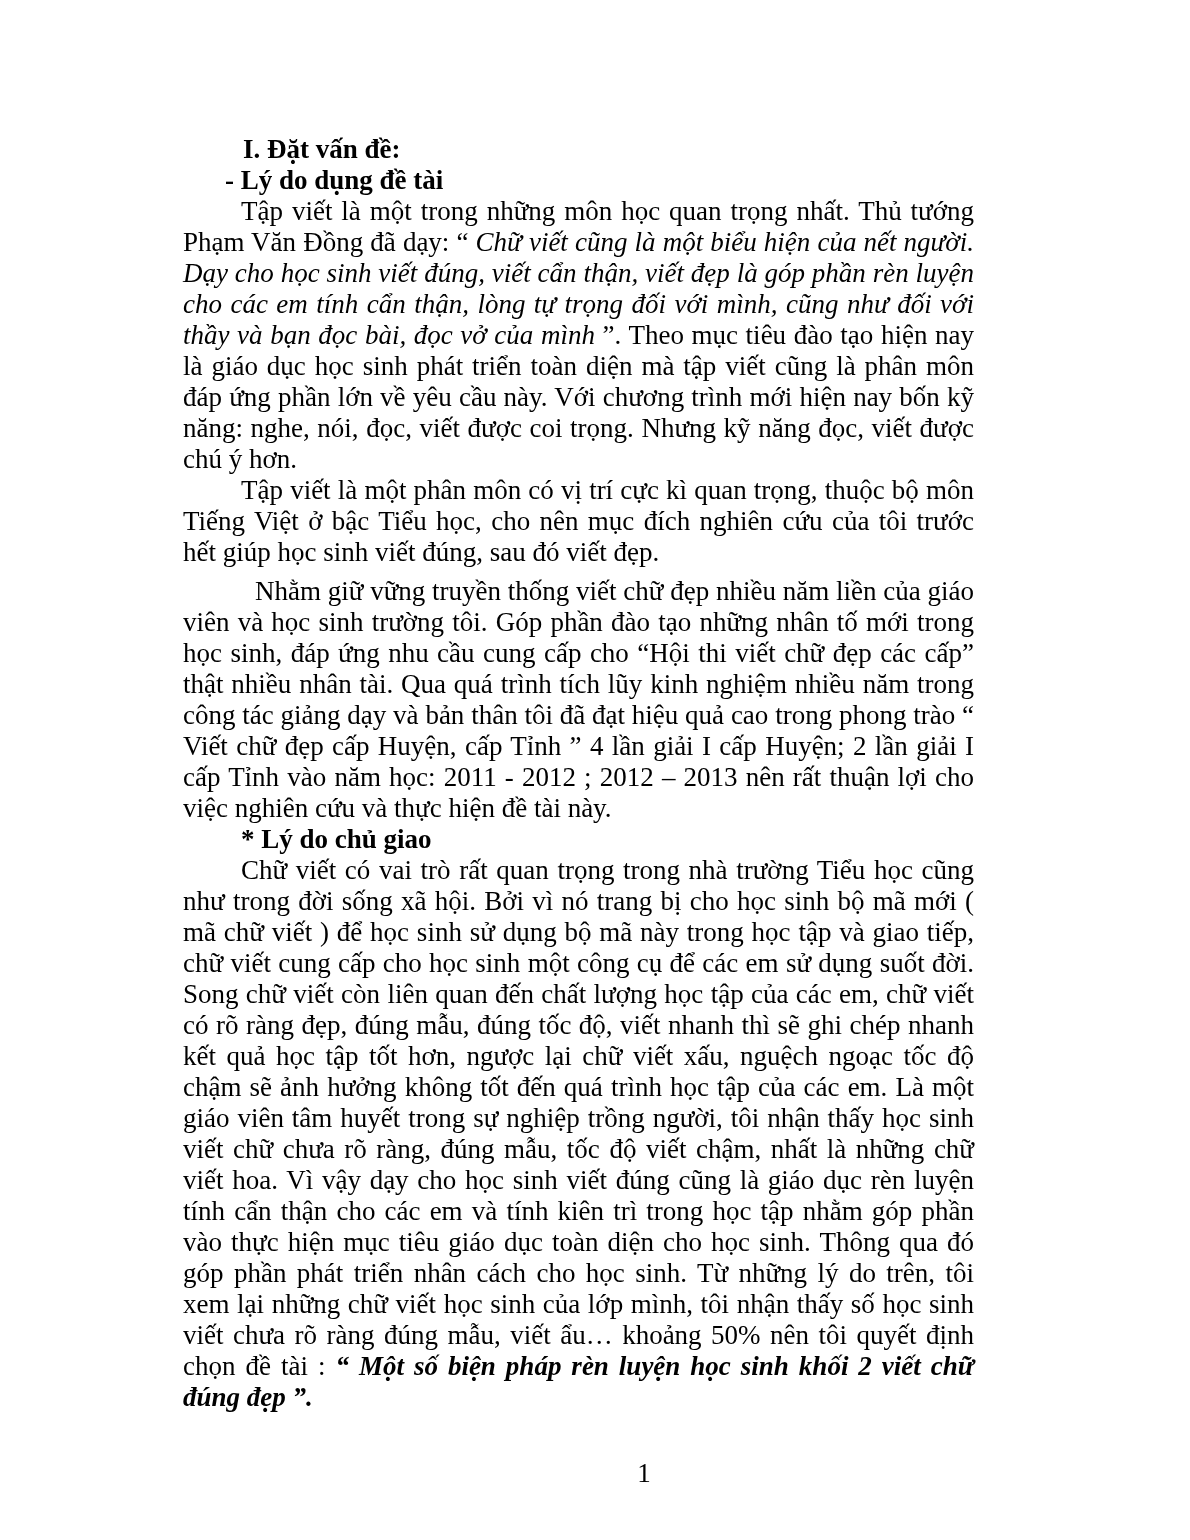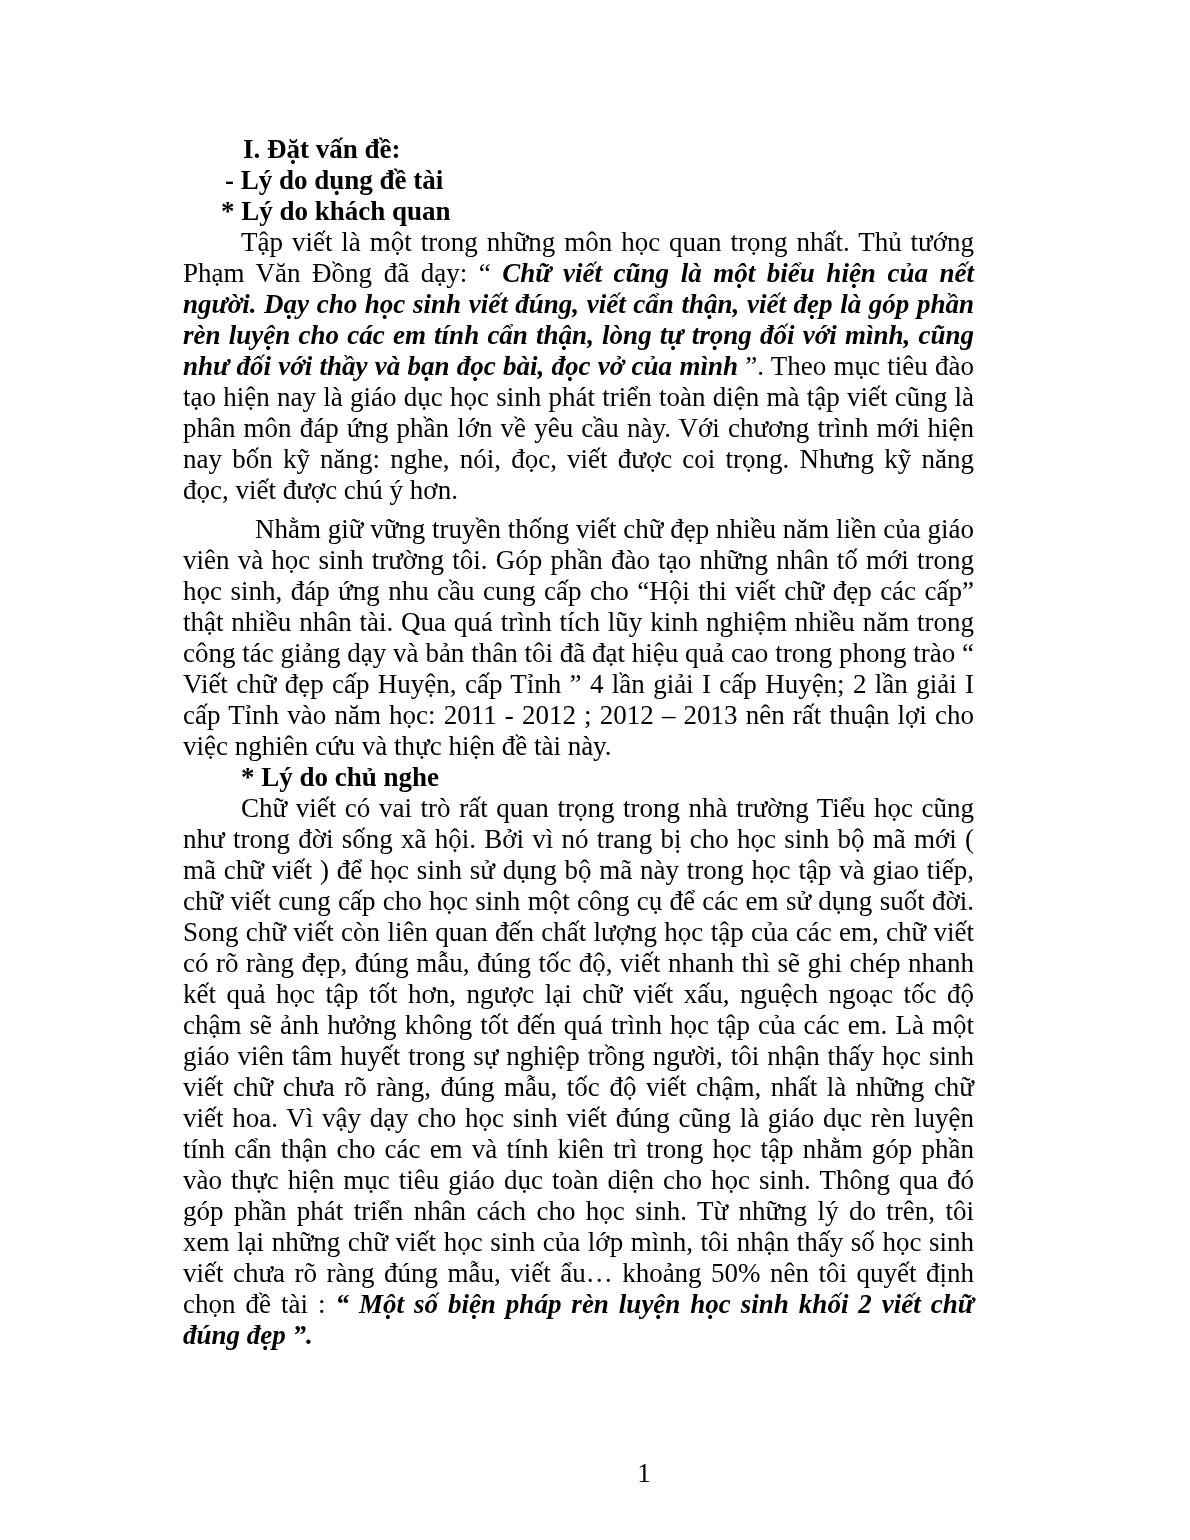--- a/index.html
+++ b/index.html
@@ -35,47 +35,47 @@
   .h-star-1 { text-indent: 38px; }
   .h-star-2 { text-indent: 58px; }
   .para {
     font-size: 27px;
     line-height: 31px;
     margin: 0;
     text-align: justify;
     text-indent: 58px;
   }
   .para.indent-lg { text-indent: 72px; margin-top: 8px; }
-  .run-italic { font-style: italic; font-weight: bold; }
+  .run-italic { font-style: italic; }
   .run-bold-italic { font-style: italic; font-weight: bold; }
   .page-number {
     position: absolute;
     left: 183px;
     width: 922px;
     top: 1458px;
     text-align: center;
     font-size: 27px;
     line-height: 31px;
   }
 </style>
 </head>
 <body>
 
 <div class="page">
 
   <p class="heading h-main">I. Đặt vấn đề:</p>
 
   <p class="heading h-dash">- Lý do dụng đề tài</p>
 
-  <p class="heading h-star-1">* Lý do khách quan</p>
 
   <p class="para"><span>Tập viết là một trong những môn học quan trọng nhất. Thủ tướng Phạm Văn Đồng đã dạy: “ </span><span class="run-italic">Chữ viết cũng là một biểu hiện của nết người. Dạy cho học sinh viết đúng, viết cẩn thận, viết đẹp là góp phần rèn luyện cho các em tính cẩn thận, lòng tự trọng đối với mình, cũng như đối với thầy và bạn đọc bài, đọc vở của mình</span><span> ”. Theo mục tiêu đào tạo hiện nay là giáo dục học sinh phát triển toàn diện mà tập viết cũng là phân môn đáp ứng phần lớn về yêu cầu này. Với chương trình mới hiện nay bốn kỹ năng: nghe, nói, đọc, viết được coi trọng. Nhưng kỹ năng đọc, viết được chú ý hơn.</span></p>
 
+  <p class="para"><span>Tập viết là một phân môn có vị trí cực kì quan trọng, thuộc bộ môn Tiếng Việt ở bậc Tiểu học, cho nên mục đích nghiên cứu của tôi trước hết giúp học sinh viết đúng, sau đó viết đẹp.</span></p>
 
   <p class="para indent-lg"><span>Nhằm giữ vững truyền thống viết chữ đẹp nhiều năm liền của giáo viên và học sinh trường tôi. Góp phần đào tạo những nhân tố mới trong học sinh, đáp ứng nhu cầu cung cấp cho “Hội thi viết chữ đẹp các cấp” thật nhiều nhân tài. Qua quá trình tích lũy kinh nghiệm nhiều năm trong công tác giảng dạy và bản thân tôi đã đạt hiệu quả cao trong phong trào “ Viết chữ đẹp cấp Huyện, cấp Tỉnh ” 4 lần giải I cấp Huyện; 2 lần giải I cấp Tỉnh vào năm học: 2011 -  2012 ; 2012 – 2013  nên rất thuận lợi cho việc nghiên cứu và thực hiện đề tài này.</span></p>
 
-  <p class="heading h-star-2">* Lý do chủ nghe</p>
+  <p class="heading h-star-2">* Lý do chủ giao</p>
 
   <p class="para"><span>Chữ viết có vai trò rất quan trọng trong nhà trường Tiểu học cũng như trong đời sống xã hội. Bởi vì nó trang bị cho học sinh bộ mã mới ( mã chữ viết ) để học sinh sử dụng bộ mã này trong học tập và giao tiếp, chữ viết cung cấp cho học sinh một công cụ để các em sử dụng suốt đời. Song chữ viết còn liên quan đến chất lượng học tập của các em, chữ viết có rõ ràng đẹp, đúng mẫu, đúng tốc độ, viết nhanh thì sẽ ghi chép nhanh kết quả học tập tốt hơn, ngược lại chữ viết xấu, nguệch ngoạc tốc độ chậm sẽ ảnh hưởng không tốt đến quá trình học tập của các em. Là một giáo viên tâm huyết trong sự nghiệp trồng người, tôi nhận thấy học sinh viết chữ chưa rõ ràng, đúng mẫu, tốc độ viết chậm, nhất là những chữ viết hoa. Vì vậy dạy cho học sinh viết đúng cũng là giáo dục rèn luyện tính cẩn thận cho các em và tính kiên trì trong học tập nhằm góp phần vào thực hiện mục tiêu giáo dục toàn diện cho học sinh. Thông qua đó góp phần phát triển nhân cách cho học sinh. Từ những lý do trên, tôi xem lại những chữ viết học sinh của lớp mình, tôi nhận thấy số học sinh viết chưa rõ ràng đúng mẫu, viết ẩu… khoảng 50% nên tôi quyết định chọn đề tài : </span><span class="run-bold-italic">“ Một số biện pháp rèn luyện học sinh khối 2 viết chữ đúng đẹp ”.</span></p>
 
 </div>
 
 <div class="page-number">1</div>
 
 </body></html>

